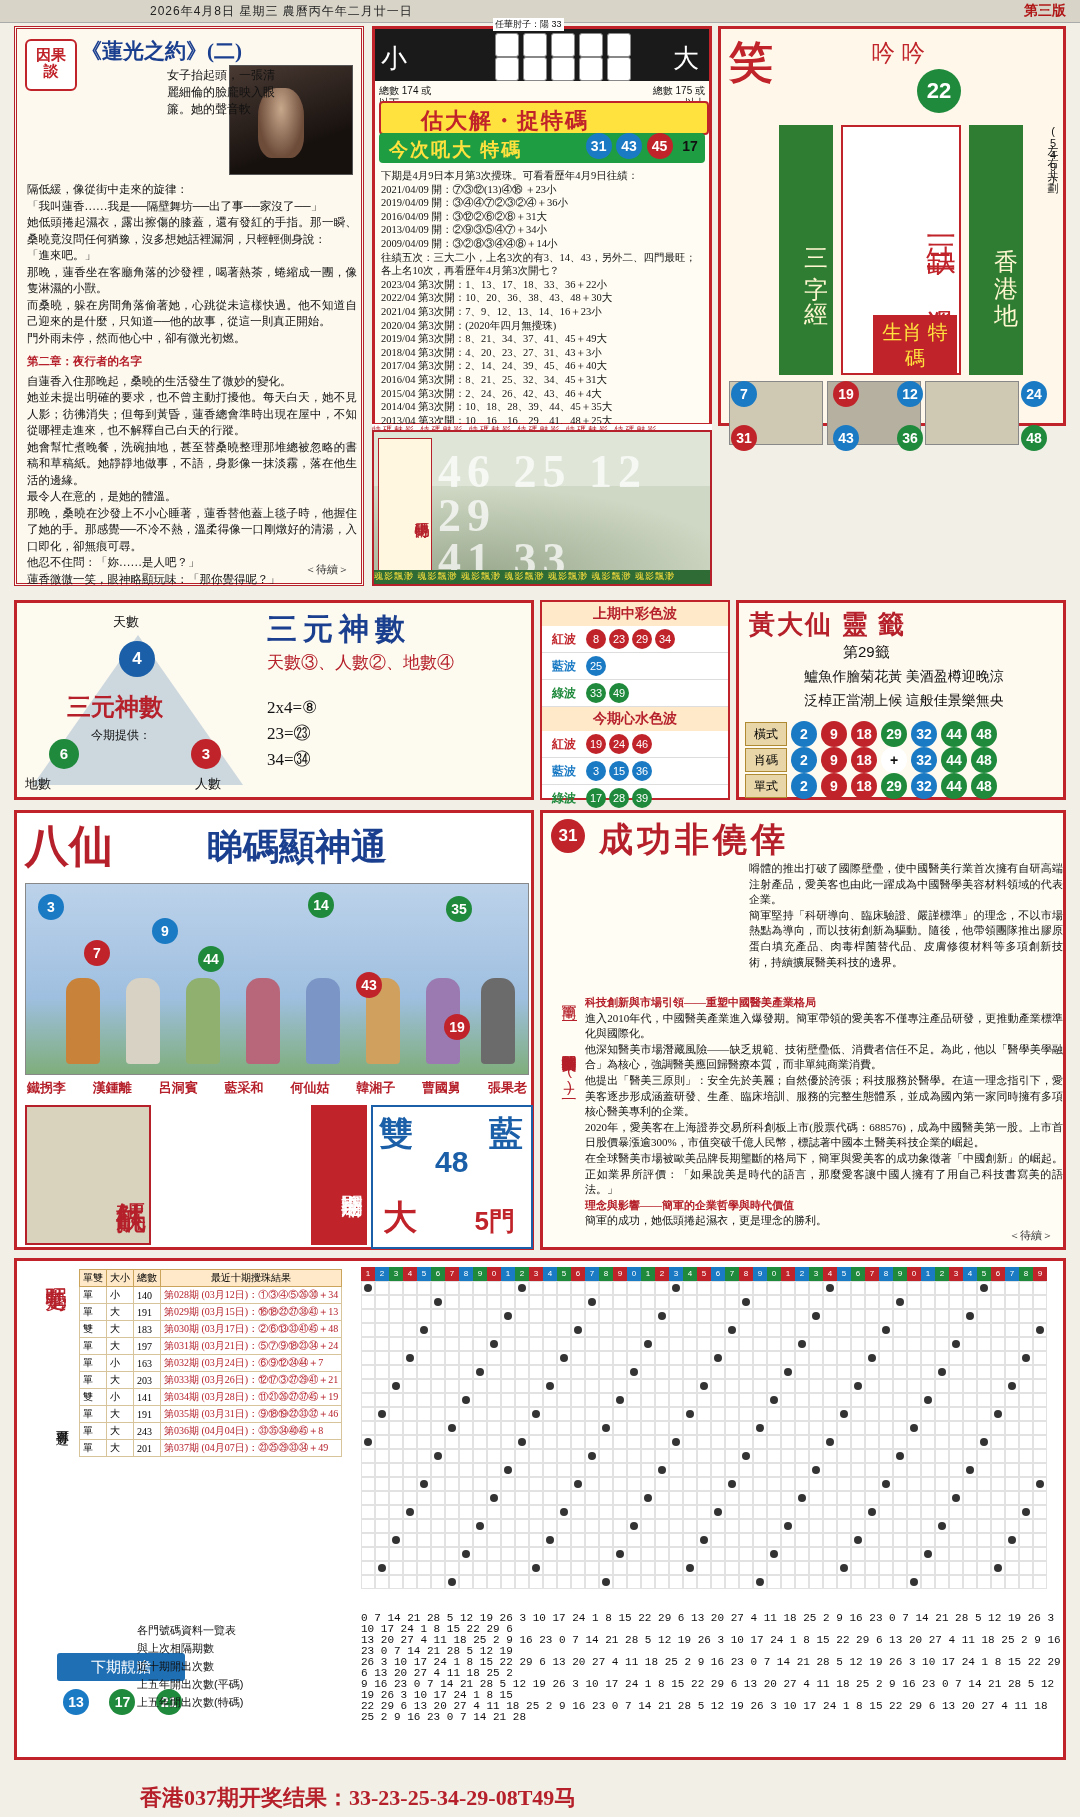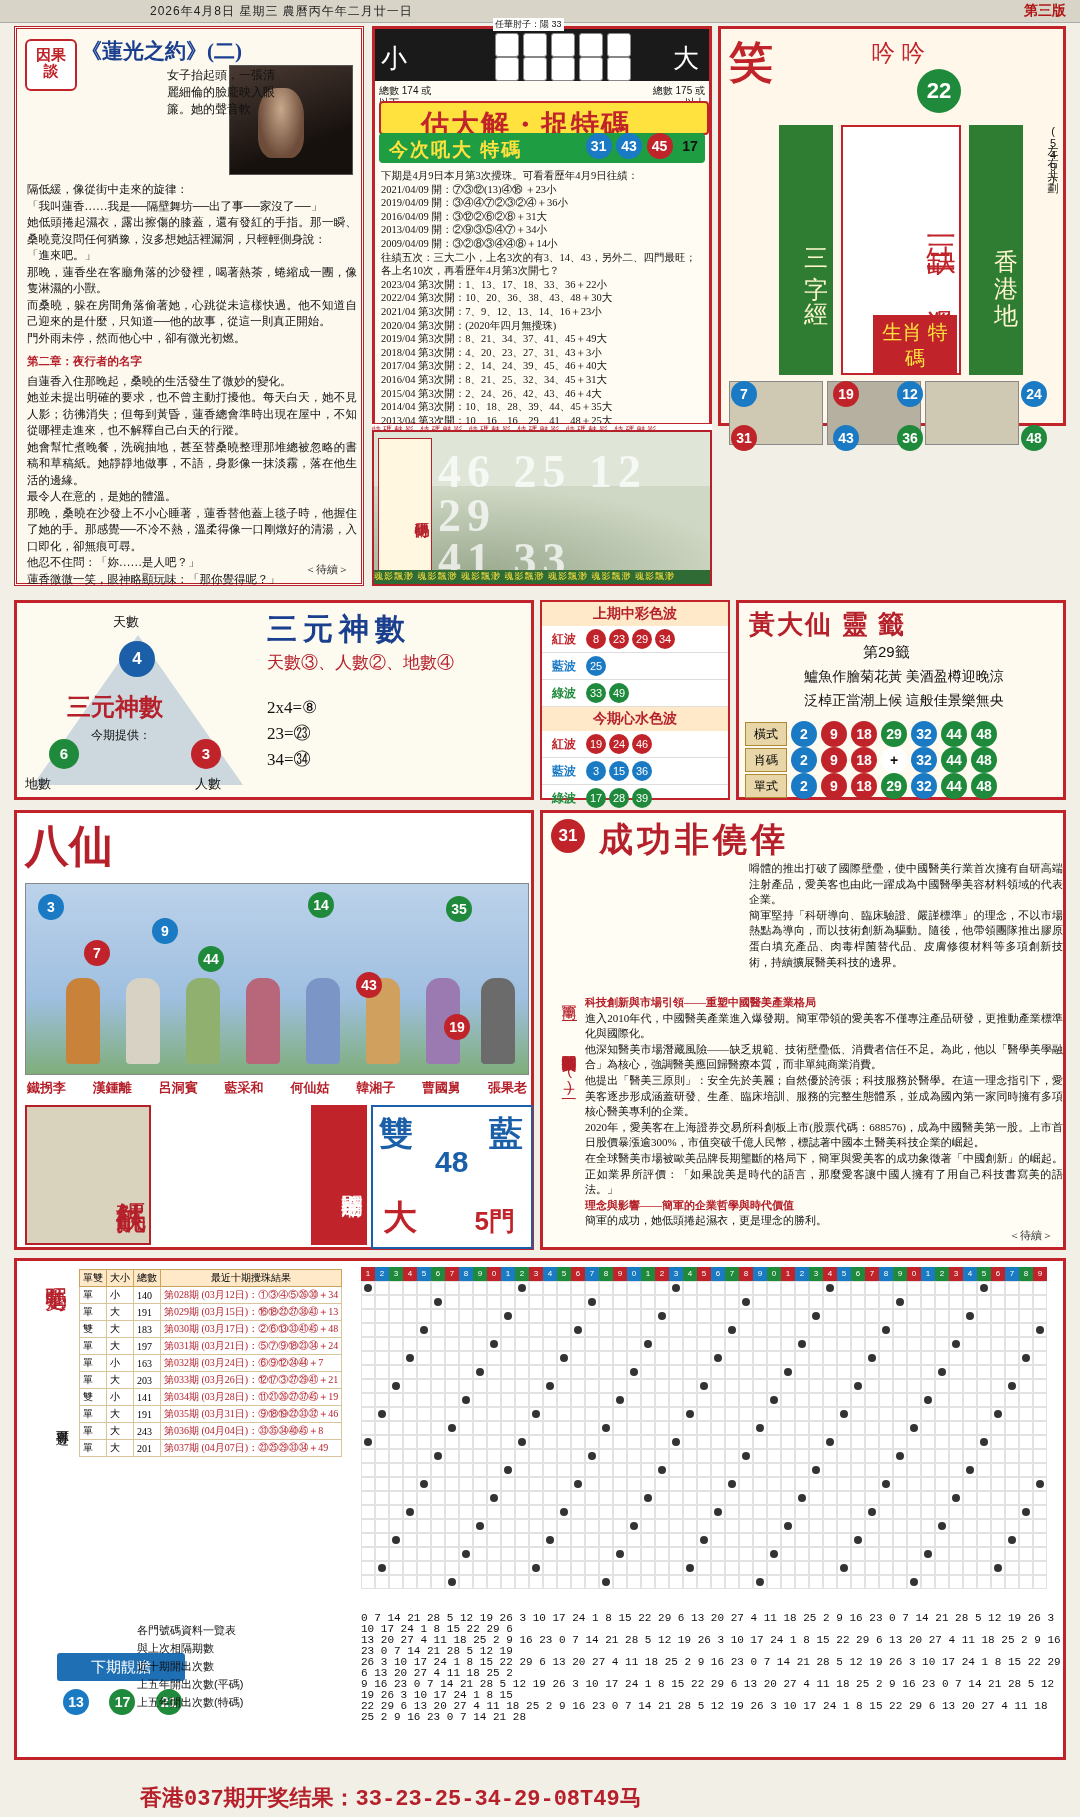--- a/index.html
+++ b/index.html
@@ -20,21 +20,21 @@
   #story .lead{position:absolute;left:150px;top:38px;width:110px;font-size:12px;line-height:17px;color:#111;font-family:"Liberation Serif",serif;}
   #story .body{position:absolute;left:10px;top:152px;width:330px;font-size:11.5px;line-height:16.5px;color:#111;font-family:"Liberation Serif",serif;text-align:justify;}
   #story .sub{color:#b5202a;font-weight:bold;display:block;margin:7px 0 3px;}
   #story .cont{position:absolute;right:12px;bottom:6px;font-size:11px;color:#333;}
 
   
   #bigcode{left:372px;top:26px;width:340px;height:400px;border:3px solid #c0242a;background:#fffdf3;}
   #bigcode .tiles{position:absolute;left:0;top:0;width:334px;height:52px;background:#1a1a1a;}
   .dice{position:absolute;width:22px;height:22px;background:#fff;border:1px solid #888;border-radius:3px;}
   #bigcode .yellowband{position:absolute;left:4px;top:72px;width:326px;height:30px;background:#ffe23d;border:2px solid #c0242a;border-radius:4px;}
-  #bigcode .yellowband span{position:absolute;left:40px;top:3px;font-size:28px;font-weight:bold;color:#c0242a;letter-spacing:2px;}
+  #bigcode .yellowband span{position:absolute;left:40px;top:3px;font-size:22px;font-weight:bold;color:#c0242a;letter-spacing:2px;}
   #bigcode .greenband{position:absolute;left:4px;top:104px;width:326px;height:30px;background:#1f9d42;border-radius:4px;}
   #bigcode .greenband span{position:absolute;left:10px;top:4px;font-size:19px;font-weight:bold;color:#ffe23d;letter-spacing:2px;}
   .ball{display:inline-block;width:26px;height:26px;border-radius:50%;color:#fff;font-size:14px;font-weight:bold;text-align:center;line-height:26px;}
   #bigcode .balls{position:absolute;right:6px;top:104px;}
   #bigcode .lines{position:absolute;left:6px;top:140px;width:324px;font-size:10.5px;line-height:13.6px;color:#111;font-family:"Liberation Serif",serif;}
 
   
   #land{left:372px;top:430px;width:340px;height:156px;border:2px solid #b5202a;background:#dfe6d8;overflow:hidden;}
   #land .mt{position:absolute;left:-10px;bottom:8px;width:380px;height:90px;background:radial-gradient(ellipse at 30% 100%,#9aa98e,#cfd8c4 70%);}
   #land .nums{position:absolute;left:64px;top:18px;font-size:46px;color:rgba(255,255,255,.72);font-weight:bold;font-family:"Liberation Serif",serif;letter-spacing:6px;line-height:44px;}
@@ -77,21 +77,21 @@
   #colors{left:540px;top:600px;width:190px;height:200px;border:2px solid #c0242a;background:#fff;}
   #colors .h{font-size:14px;font-weight:bold;color:#b5202a;text-align:center;padding:3px 0;background:#ffe9c9;}
   #colors .r{display:flex;align-items:center;height:26px;border-bottom:1px solid #ddd;font-size:12px;}
   #colors .r .k{width:44px;text-align:center;font-weight:bold;}
   .sb{display:inline-block;width:20px;height:20px;border-radius:50%;color:#fff;font-size:11px;text-align:center;line-height:20px;margin-right:3px;}
   #colors .tip{position:absolute;right:2px;top:2px;font-size:9px;color:#333;}
 
   
   #wong{left:736px;top:600px;width:330px;height:200px;border:3px solid #c0242a;background:#fffaf0;}
   #wong .t{position:absolute;left:10px;top:4px;font-size:26px;font-weight:bold;color:#b5202a;font-family:"Liberation Serif",serif;letter-spacing:2px;}
-  #wong .n{position:absolute;left:124px;top:40px;font-size:15px;color:#111;}
+  #wong .n{position:absolute;left:104px;top:40px;font-size:15px;color:#111;}
   #wong .poem{position:absolute;left:10px;top:62px;width:310px;font-size:14px;line-height:24px;color:#111;font-family:"Liberation Serif",serif;text-align:center;}
   #wong .rows{position:absolute;left:6px;top:118px;width:318px;}
   #wong .rows .rw{display:flex;align-items:center;height:26px;}
   #wong .rows .lab{width:40px;height:22px;background:#e8d6a8;border:1px solid #b08a30;font-size:12px;text-align:center;line-height:22px;margin-right:4px;}
 
   
   #bax{left:14px;top:810px;width:520px;height:440px;border:3px solid #c0242a;background:#fff;}
   #bax .ttl{position:absolute;left:8px;top:4px;font-size:44px;font-weight:bold;color:#b5202a;font-family:"Liberation Serif",serif;}
   #bax .ttl2{position:absolute;left:190px;top:10px;font-size:36px;font-weight:bold;color:#1b3f8f;font-family:"Liberation Serif",serif;}
   #bax .art{position:absolute;left:8px;top:70px;width:502px;height:190px;background:linear-gradient(#bcd2ea,#9fbfe0 60%,#7fae7b);border:1px solid #888;overflow:hidden;}
@@ -130,21 +130,21 @@
   table.hist{position:absolute;left:62px;top:8px;border-collapse:collapse;font-size:10px;font-family:"Liberation Serif",serif;}
   table.hist th{background:#ffe9c9;border:1px solid #c9a45a;padding:1px 3px;font-weight:normal;}
   table.hist td{border:1px solid #d8c49a;padding:1px 3px;white-space:nowrap;}
   table.hist td.r{color:#b5202a;}
   #bottom .sumtitle{position:absolute;left:120px;top:360px;font-size:11px;line-height:18px;color:#111;}
   #grid{position:absolute;left:344px;top:6px;width:700px;height:340px;}
   #numtable{position:absolute;left:344px;top:352px;width:702px;font-size:11px;color:#111;font-family:"Liberation Mono",monospace;line-height:11px;}
 
   
   #footer{position:absolute;left:0;bottom:0;width:1080px;height:42px;background:#f2efe6;}
-  #footer .txt{position:absolute;left:140px;top:8px;font-size:22px;font-weight:bold;color:#b5202a;font-family:Liberation Mono, monospace;text-align:center;}
+  #footer .txt{position:absolute;left:140px;top:8px;font-size:22px;font-weight:bold;color:#b5202a;font-family:Liberation Serif, serif;text-align:center;}
 </style>
 </head>
 <body>
 
 <div class="page">
 
   <div class="hdr">
     <div class="date">2026年4月8日 星期三  農曆丙午年二月廿一日</div>
     <div class="edition">第三版</div>
   </div>
@@ -354,20 +354,21 @@
         <span class="ball" style="background:#1f8a3c;margin-right:4px">29</span>
         <span class="ball" style="background:#1a7ac4;margin-right:4px">32</span>
         <span class="ball" style="background:#1f8a3c;margin-right:4px">44</span>
         <span class="ball" style="background:#1f8a3c">48</span>
       </div>
     </div>
   </div>
 
   <div class="panel" id="bax">
     <div class="ttl">八仙</div>
+    <div class="ttl2">睇碼顯神通</div>
     <div class="art">
       <div class="fig" style="left:40px;background:#c8823a"></div>
       <div class="fig" style="left:100px;background:#d7d2c3"></div>
       <div class="fig" style="left:160px;background:#8fb06e"></div>
       <div class="fig" style="left:220px;background:#b8667a"></div>
       <div class="fig" style="left:280px;background:#7b96c6"></div>
       <div class="fig" style="left:340px;background:#cfa05e"></div>
       <div class="fig" style="left:400px;background:#9a7ab0"></div>
       <div class="fig" style="left:455px;background:#6b6b6b"></div>
       <span class="ball" style="position:absolute;left:12px;top:10px;background:#1a7ac4">3</span>

